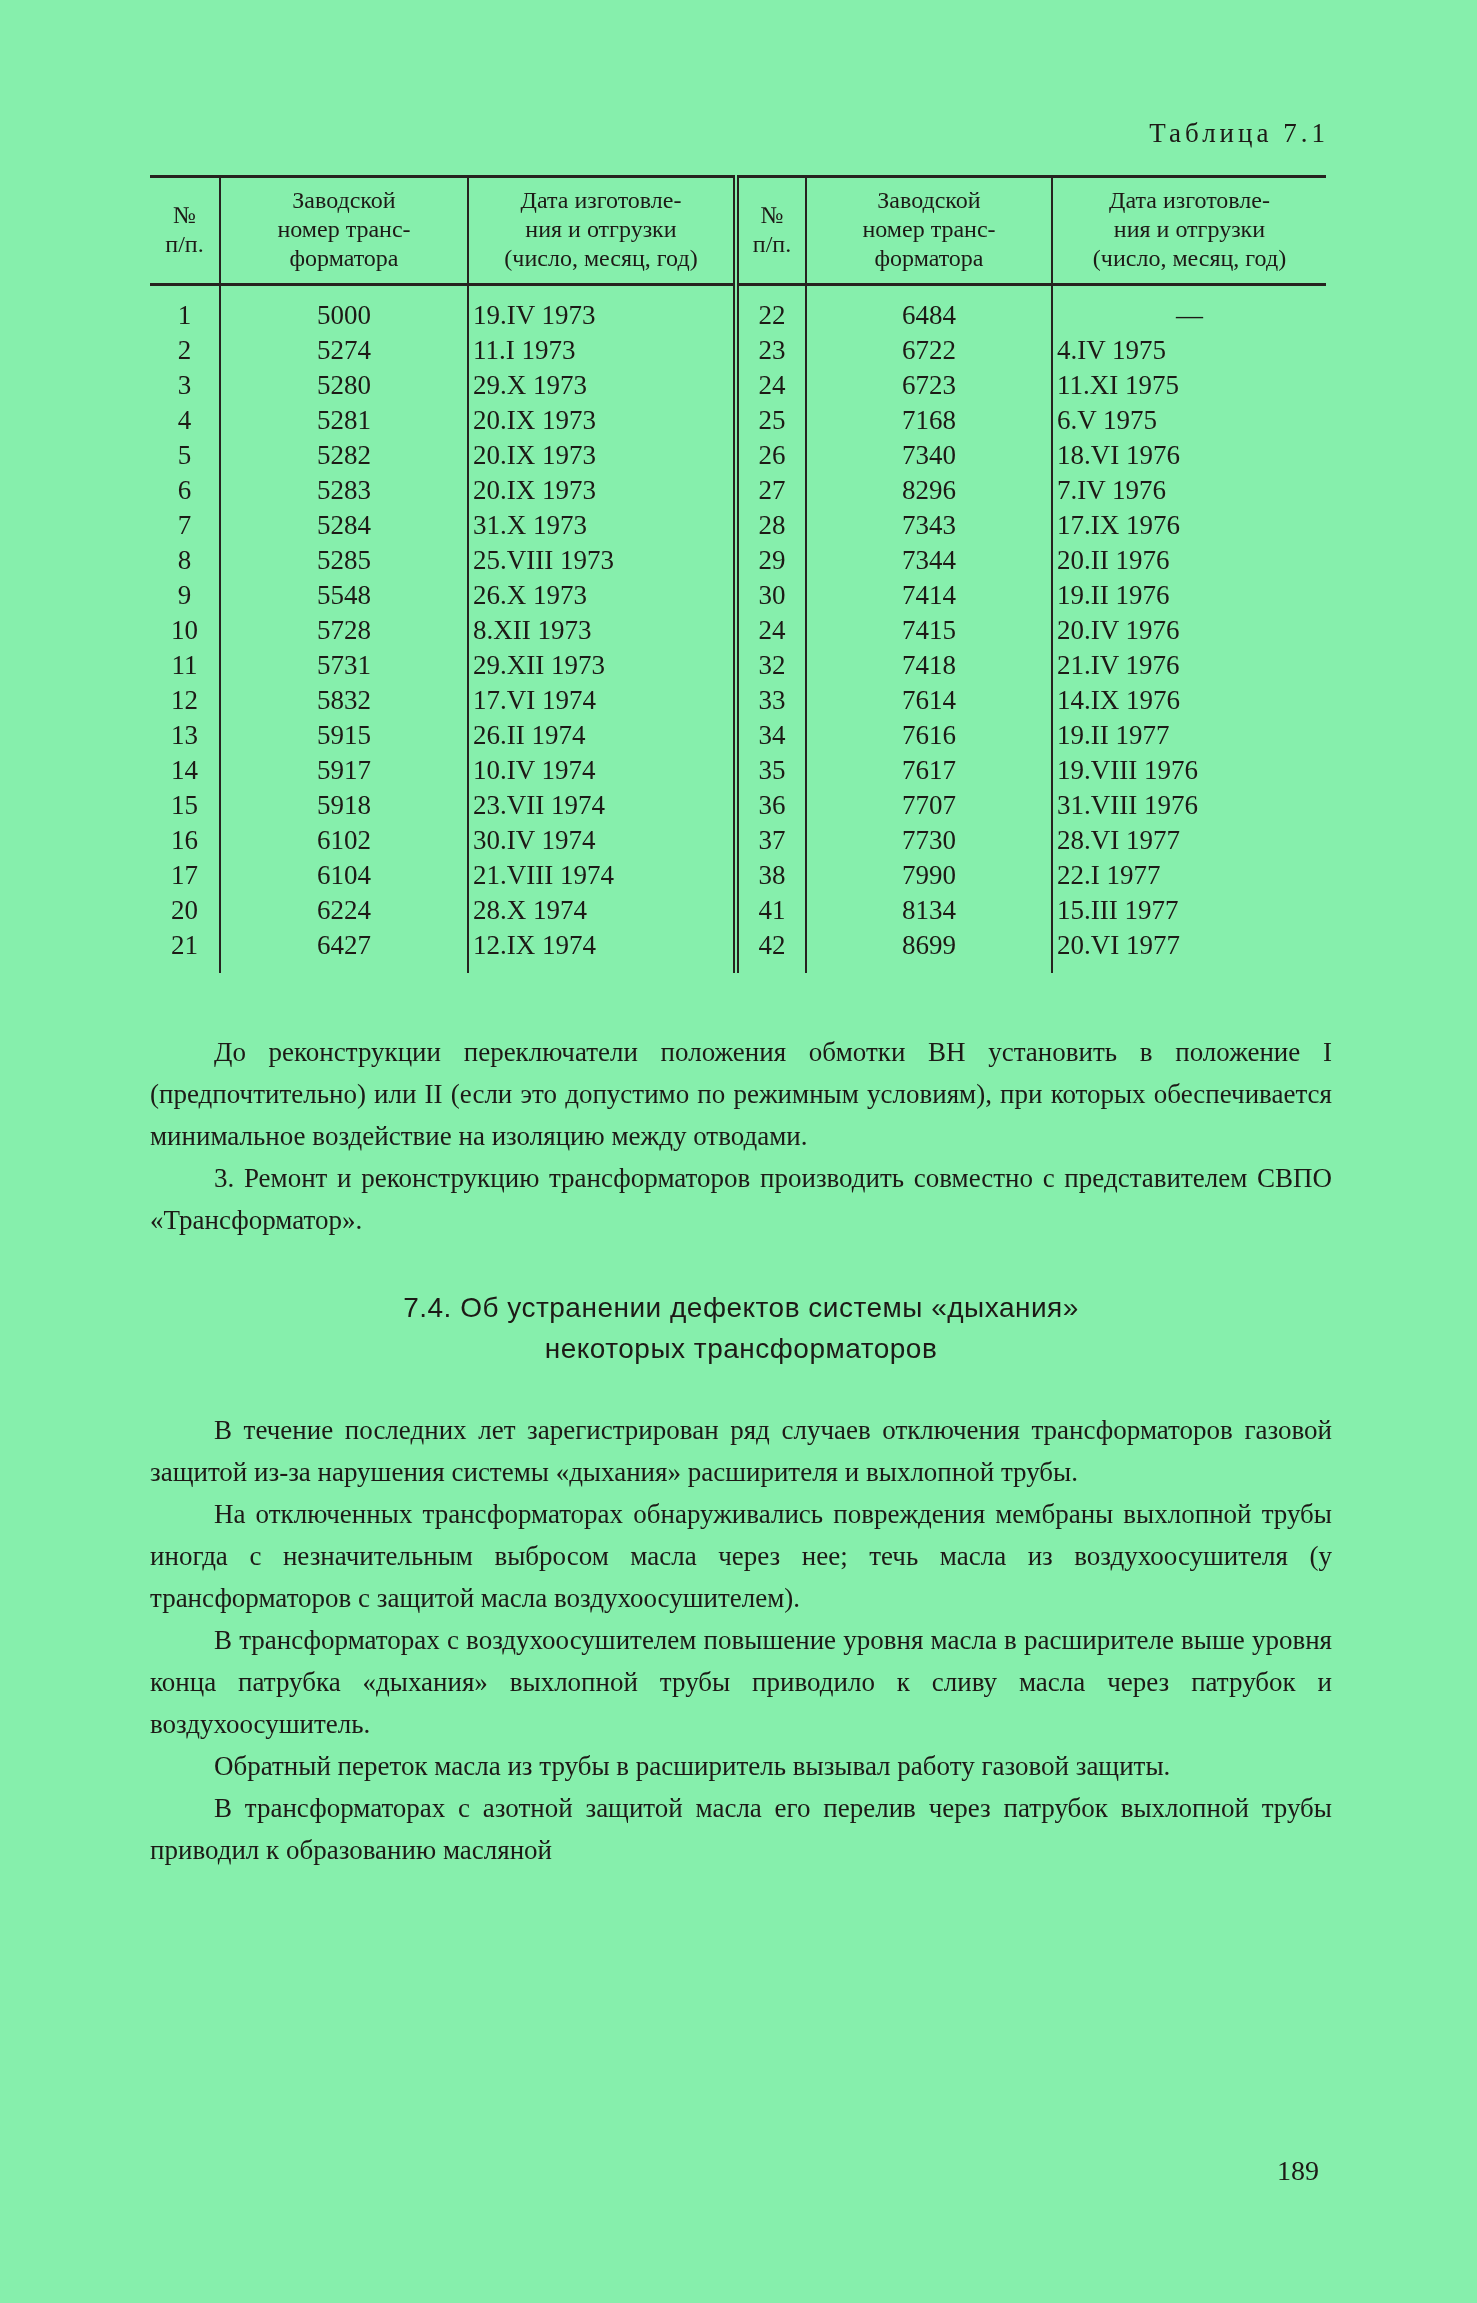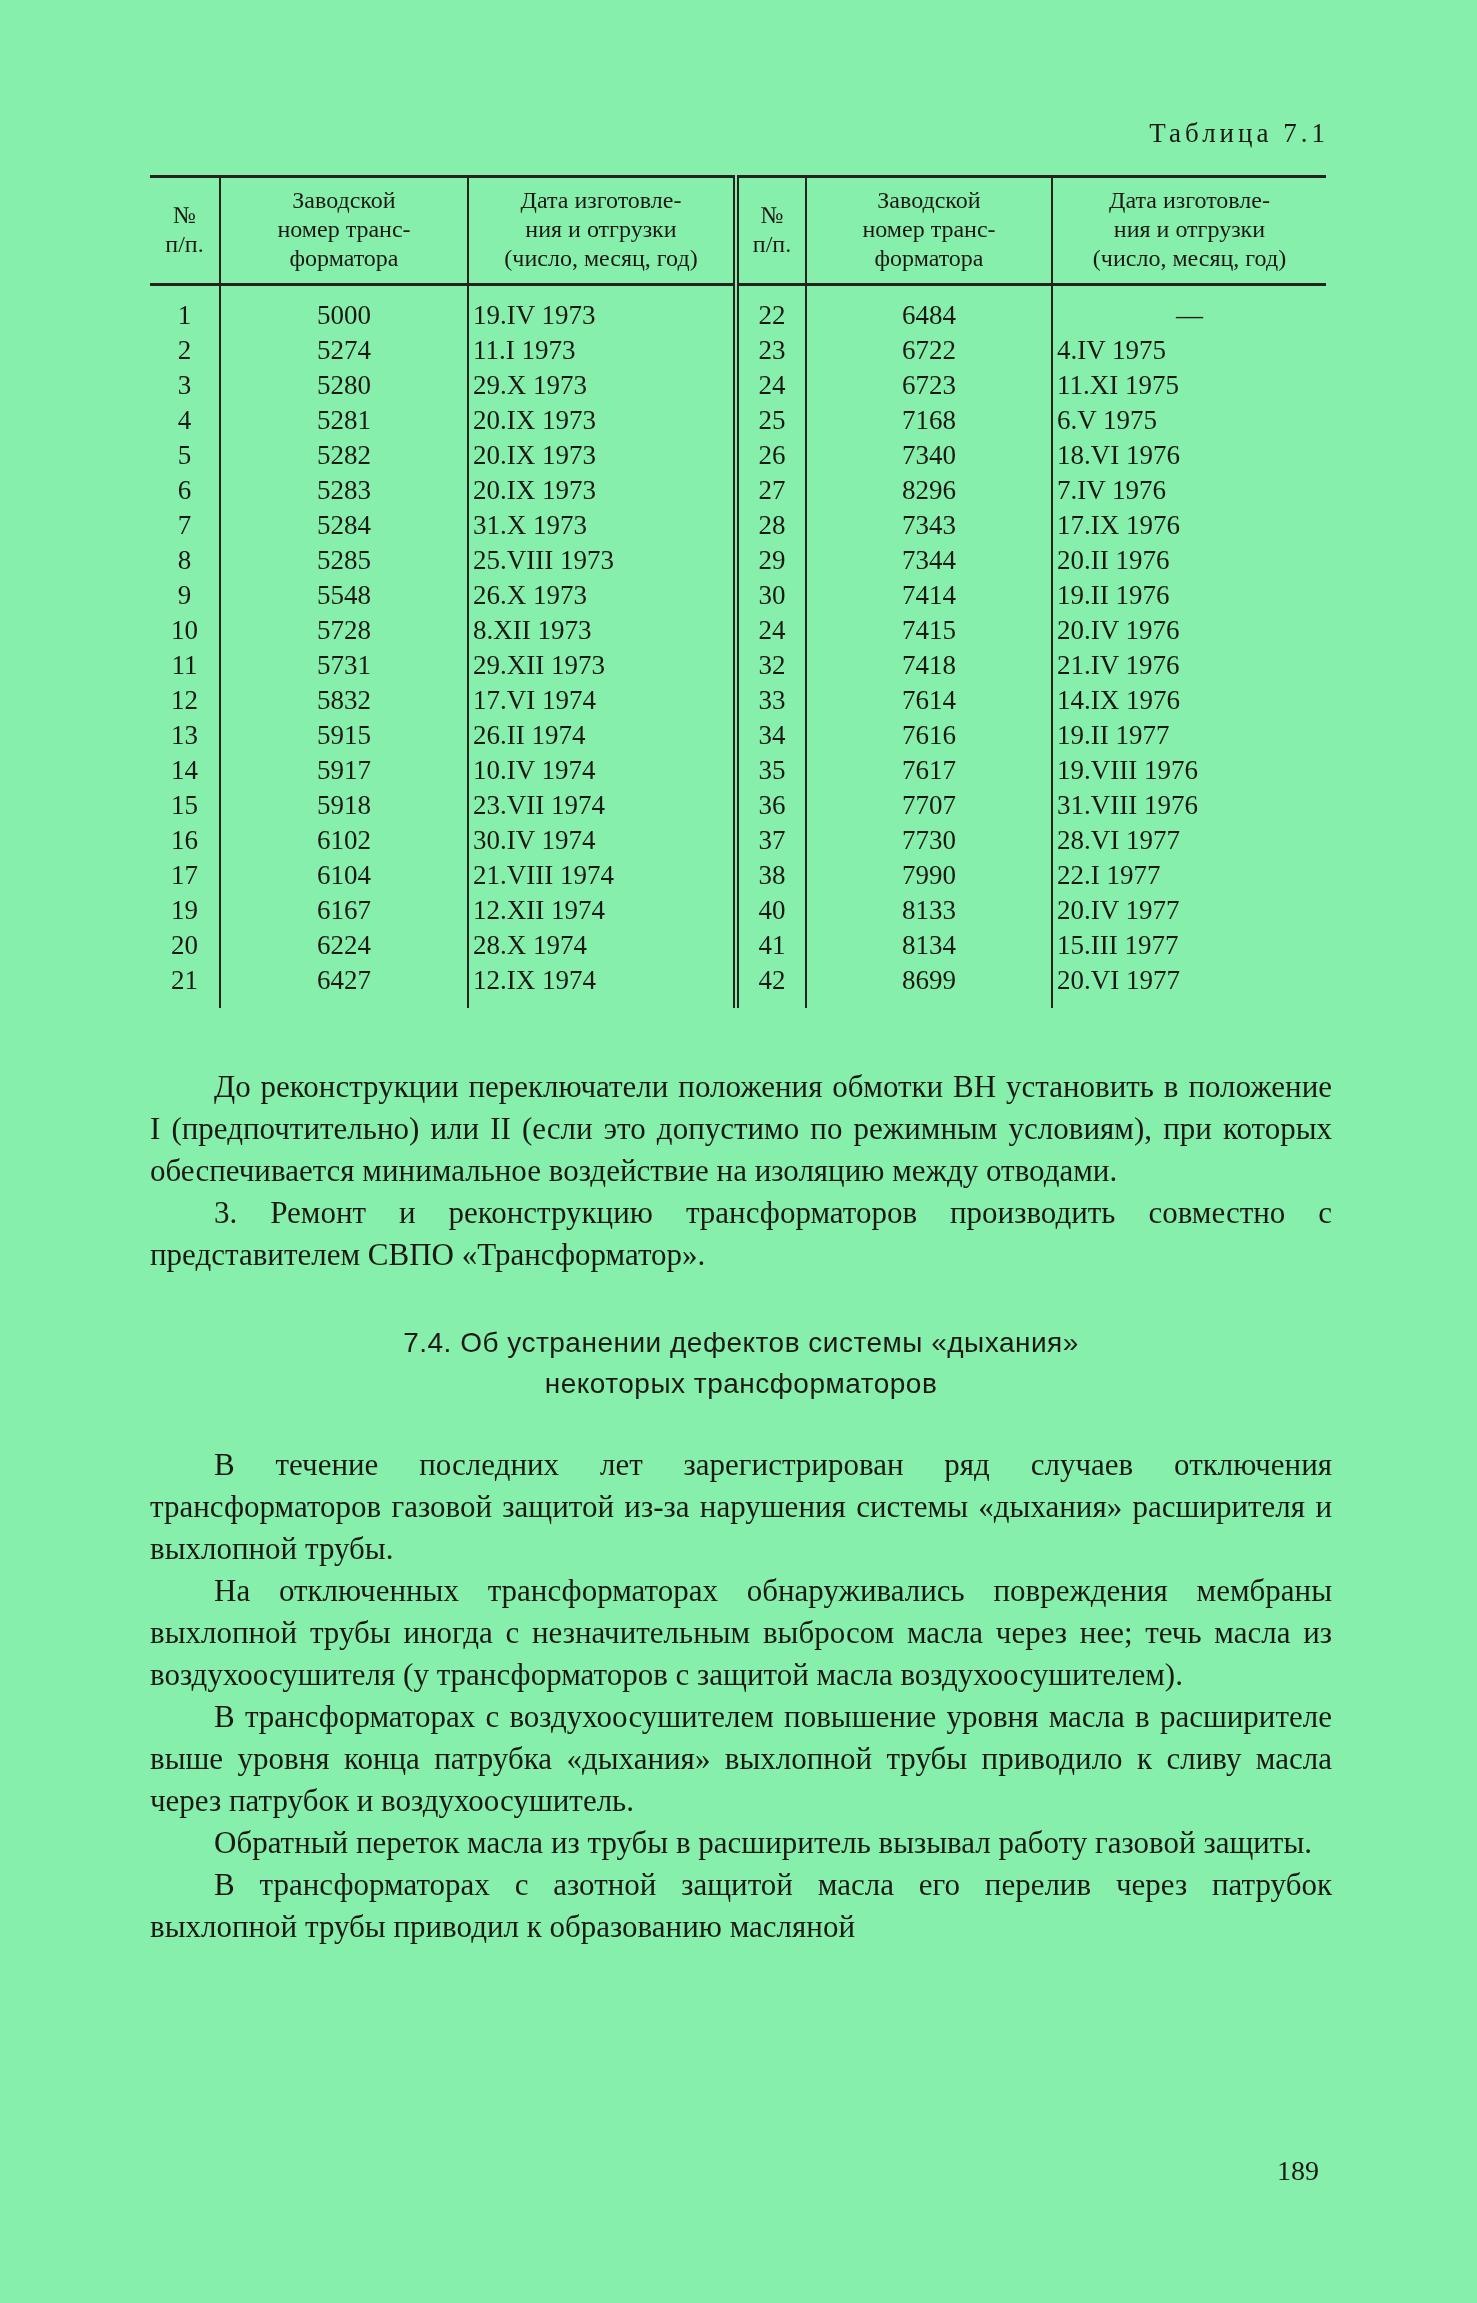--- a/index.html
+++ b/index.html
@@ -61,21 +61,21 @@
   td.col-1{text-align:center;}
   td.col-2{text-align:left;padding-left:16px;}
   td.col-2.dash{text-align:center;padding-left:4px;}
   
   .bodytext{
     margin-top:58px;
     width:1182px;
   }
   .bodytext p{
     margin:0;
-    font-size:31px;
+    font-size:27px;
     line-height:42px;
     text-align:justify;
     text-indent:64px;
   }
   .section-heading{
     margin:46px 0 40px 0;
     text-align:center;
     font-family:"Liberation Sans", sans-serif;
     font-weight:normal;
     font-size:28px;
@@ -258,28 +258,20 @@
         </tr>
         <tr>
           <td class="col-0">17</td>
           <td class="col-1">6104</td>
           <td class="col-2">21.VIII 1974</td>
           <td class="col-0 half-sep">38</td>
           <td class="col-1">7990</td>
           <td class="col-2">22.I 1977</td>
         </tr>
         <tr>
-          <td class="col-0">19</td>
-          <td class="col-1">6167</td>
-          <td class="col-2">12.XII 1974</td>
-          <td class="col-0 half-sep">40</td>
-          <td class="col-1">8133</td>
-          <td class="col-2">20.IV 1977</td>
-        </tr>
-        <tr>
           <td class="col-0">20</td>
           <td class="col-1">6224</td>
           <td class="col-2">28.X 1974</td>
           <td class="col-0 half-sep">41</td>
           <td class="col-1">8134</td>
           <td class="col-2">15.III 1977</td>
         </tr>
         <tr>
           <td class="col-0">21</td>
           <td class="col-1">6427</td>

